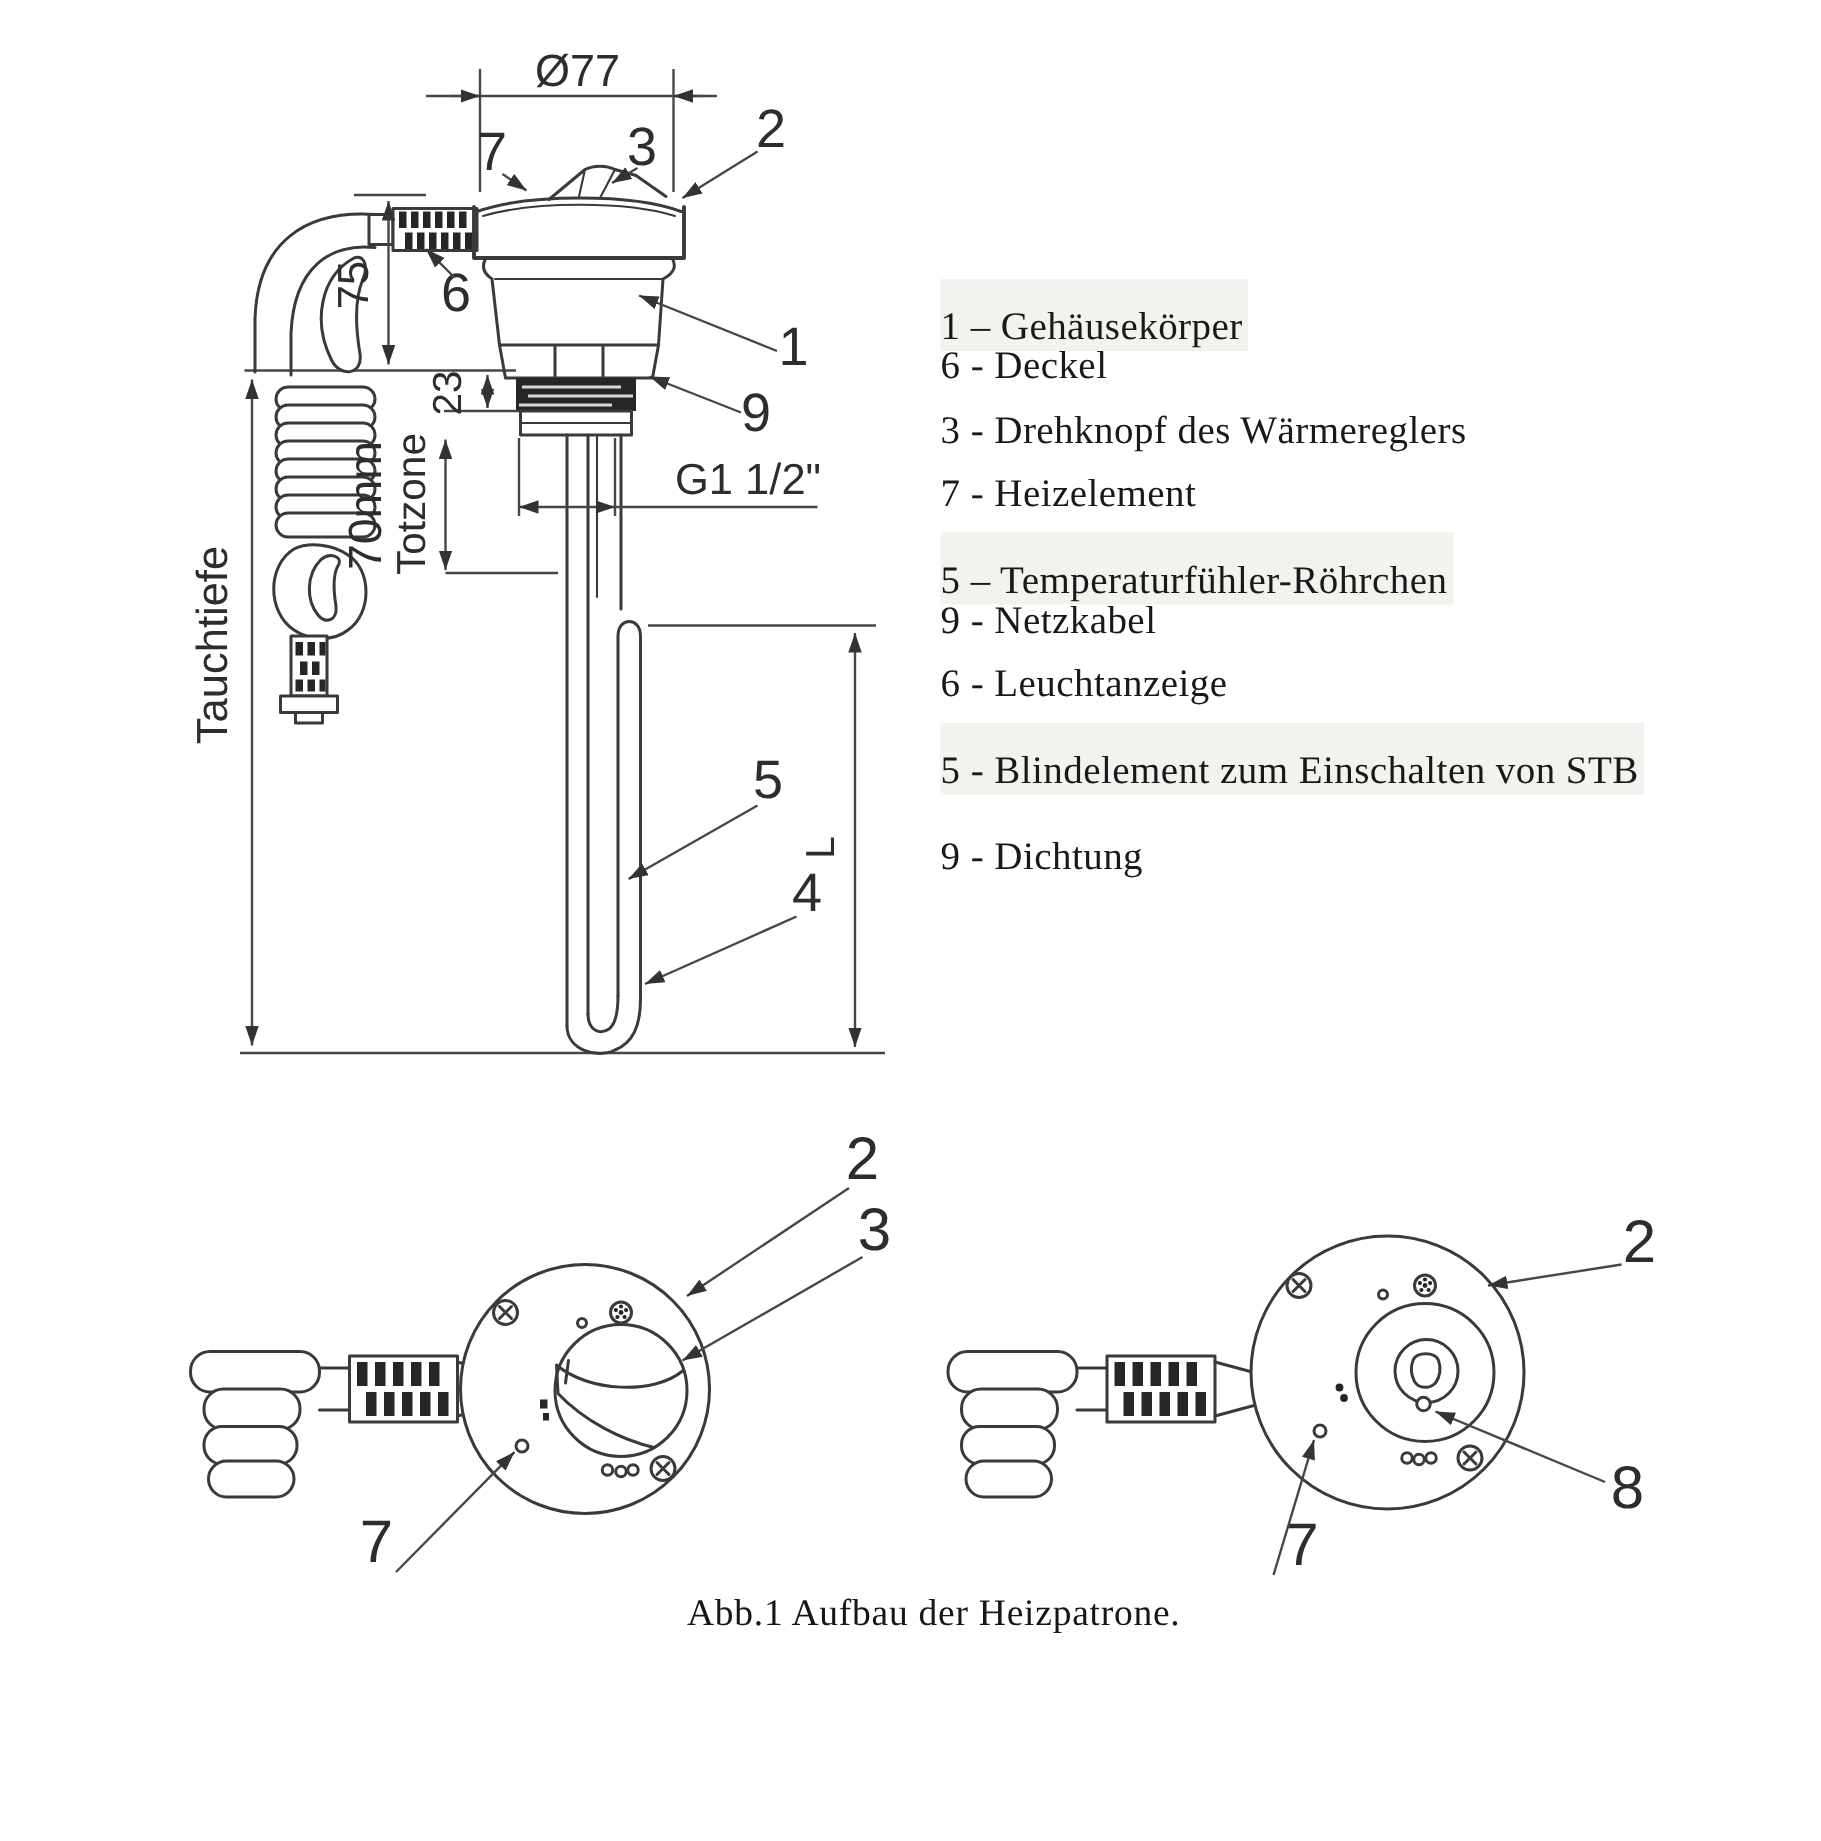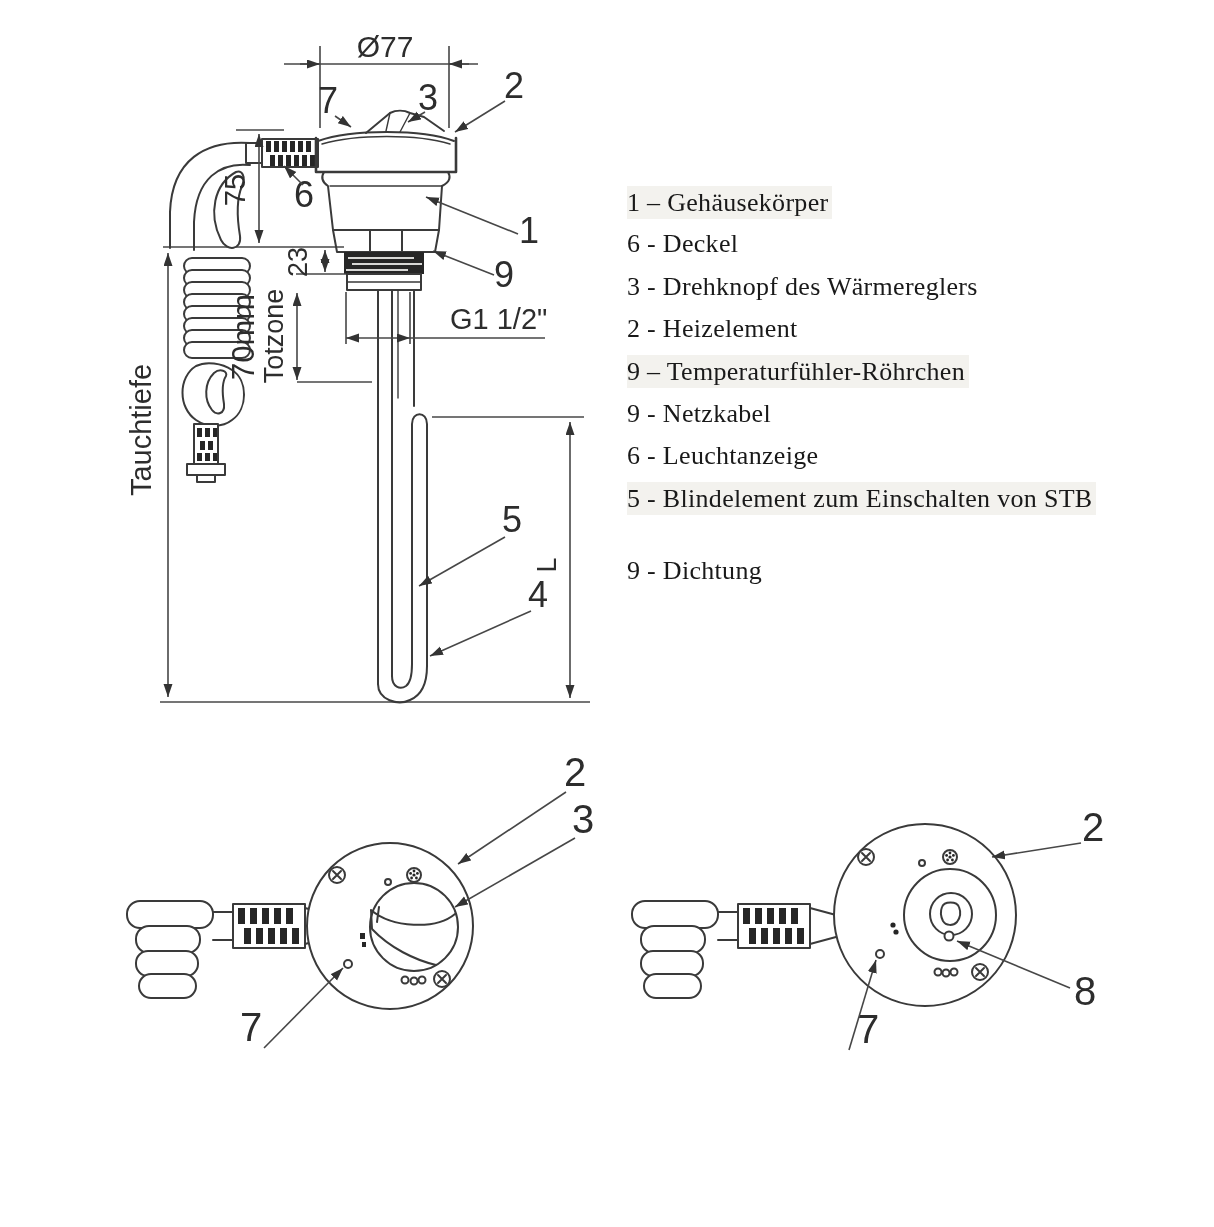--- a/index.html
+++ b/index.html
@@ -13,21 +13,21 @@
   .wf{fill:#ffffff;}
   .dim{fill:none;stroke:#474747;stroke-width:1.6;stroke-linecap:butt;}
   .dk{fill:#262626;stroke:none;}
   .streak{fill:none;stroke:#d8d8d6;stroke-width:2;}
   .dt{font-family:"Liberation Sans",sans-serif;fill:#2d2d2d;}
   .co{font-size:36px;}
   .colg{font-size:40px;}
   
   .legend-item{position:absolute;left:627px;white-space:nowrap;
     font:26px/1.2 "Liberation Serif",serif;color:#191919;letter-spacing:0.3px;}
-  .hl{background:#f3f2ee;padding:1px 4px 1px 0;}
+  .hl{background:#f3f2ee;padding:16px 4px 1px 0;}
   .caption{position:absolute;white-space:nowrap;
     font:25px/1.2 "Liberation Serif",serif;color:#161616;letter-spacing:0.5px;}
   .cap-abb{left:458px;top:1061px;}
   .cap-tab{left:428px;top:1181px;}
 </style>
 </head>
 <body>
 
 <div class="page">
 
@@ -272,22 +272,23 @@
       <text class="dt colg" x="1085" y="1005" text-anchor="middle">8</text>
       <line class="dim" x1="1070" y1="988" x2="957" y2="941" marker-end="url(#ah)"></line>
     </g>
   </g>
 </svg>
 
 <div>
   <div class="legend-item hl" style="top:186px">1 – Gehäusekörper</div>
   <div class="legend-item" style="top:228px">6 - Deckel</div>
   <div class="legend-item" style="top:271px">3 - Drehknopf des Wärmereglers</div>
-  <div class="legend-item" style="top:313px">2 - Heizelement</div>
-  <div class="legend-item hl" style="top:355px">9 – Temperaturfühler-Röhrchen</div>
+  <div class="legend-item" style="top:313px">7 - Heizelement</div>
+  <div class="legend-item hl" style="top:355px">5 – Temperaturfühler-Röhrchen</div>
   <div class="legend-item" style="top:398px">9 - Netzkabel</div>
   <div class="legend-item" style="top:440px">6 - Leuchtanzeige</div>
   <div class="legend-item hl" style="top:482px">5 - Blindelement zum Einschalten von STB</div>
   <div class="legend-item" style="top:555px">9 - Dichtung</div>
 </div>
 
+<div class="caption cap-abb">Abb.1 Aufbau der Heizpatrone.</div>
 
 </div>
 
 </body></html>

